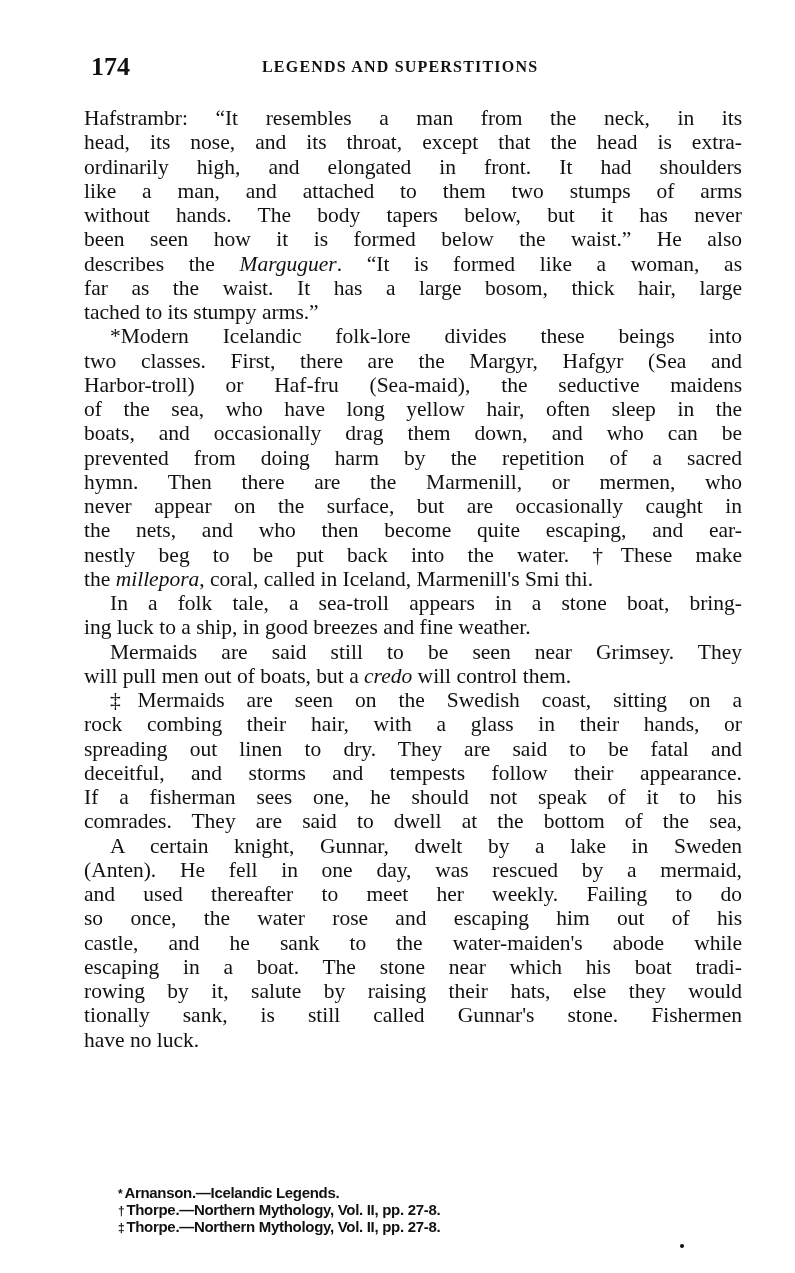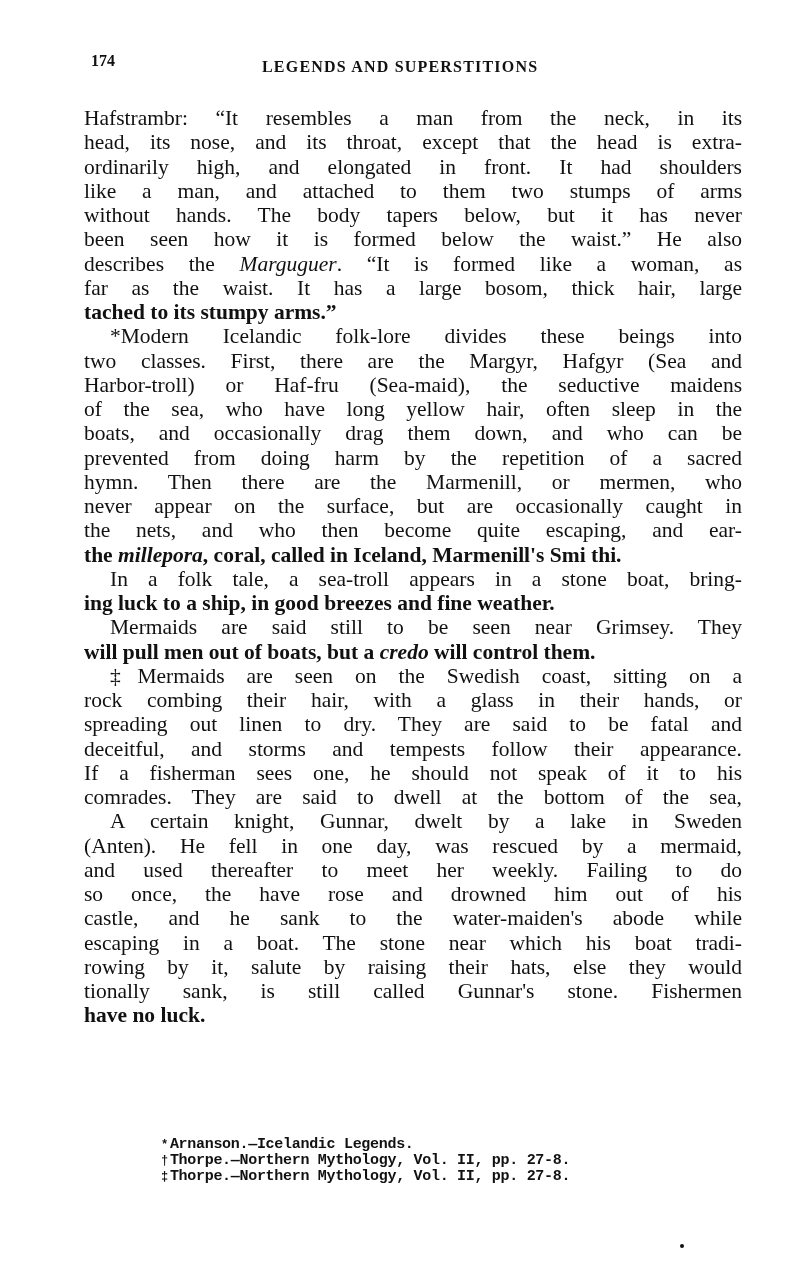--- a/index.html
+++ b/index.html
@@ -3,43 +3,42 @@
 <meta charset="utf-8">
 <style>
   html, body { margin: 0; padding: 0; background: #ffffff; }
   body {
     width: 795px; height: 1273px; position: relative; overflow: hidden;
     font-family: "Liberation Serif", "DejaVu Serif", serif;
     color: #111111;
   }
   .page-number {
     position: absolute; left: 91px; top: 52px;
-    font-size: 16px; font-weight: bold; letter-spacing: 0px;
+    font-size: 26px; font-weight: bold; letter-spacing: 0px;
   }
   .running-head {
     position: absolute; left: 262px; top: 58px;
     font-size: 16px; font-weight: bold; letter-spacing: 1.2px;
   }
   .body-text {
     position: absolute; left: 84px; top: 106px; width: 658px;
   }
   .line {
     display: block; height: 24.25px; line-height: 24.25px;
     font-size: 21.5px; white-space: nowrap;
     text-align: justify; text-align-last: justify;
   }
-  .line.last { text-align-last: left; font-weight: bold; }
+  .line.last { text-align-last: left; }
   .line.indent { padding-left: 26px; }
   .line i { font-style: italic; }
   .footnotes {
-    position: absolute; left: 118px; top: 1137px;
+    position: absolute; left: 118px; top: 1185px;
     font-size: 15px; font-weight: bold; line-height: 15px;
-    font-family: Liberation Mono, monospace;
+    font-family: Liberation Sans, sans-serif;
     letter-spacing: -0.3px;
-    margin-left: 43px;
   }
   .footnote { display: block; white-space: nowrap; }
   .fn-mark { font-size: 12px; margin-right: 2px; }
   .stray-dot {
     position: absolute; left: 680px; top: 1244px;
     width: 4px; height: 4px; background: #111; border-radius: 50%;
   }
 </style>
 </head>
 <body>
@@ -60,35 +59,36 @@
       <span class="line last"><span>tached to its stumpy arms.”</span></span>
       <span class="line indent"><span>*Modern Icelandic folk-lore divides these beings into</span></span>
       <span class="line"><span>two classes.  First, there are the Margyr, Hafgyr (Sea and</span></span>
       <span class="line"><span>Harbor-troll) or Haf-fru (Sea-maid), the seductive maidens</span></span>
       <span class="line"><span>of the sea, who have long yellow hair, often sleep in the</span></span>
       <span class="line"><span>boats, and occasionally drag them down, and who can be</span></span>
       <span class="line"><span>prevented from doing harm by the repetition of a sacred</span></span>
       <span class="line"><span>hymn.  Then there are the Marmenill, or mermen, who</span></span>
       <span class="line"><span>never appear on the surface, but are occasionally caught in</span></span>
       <span class="line"><span>the nets, and who then become quite escaping, and ear-</span></span>
+      <span class="line"><span>nestly beg to be put back into the water.  †These make</span></span>
       <span class="line last"><span>the </span><i>millepora</i><span>, coral, called in Iceland, Marmenill's Smi thi.</span></span>
       <span class="line indent"><span>In a folk tale, a sea-troll appears in a stone boat, bring-</span></span>
       <span class="line last"><span>ing luck to a ship, in good breezes and fine weather.</span></span>
       <span class="line indent"><span>Mermaids are said still to be seen near Grimsey.  They</span></span>
       <span class="line last"><span>will pull men out of boats, but a </span><i>credo</i><span> will control them.</span></span>
       <span class="line indent"><span>‡Mermaids are seen on the Swedish coast, sitting on a</span></span>
       <span class="line"><span>rock combing their hair, with a glass in their hands, or</span></span>
       <span class="line"><span>spreading out linen to dry.  They are said to be fatal and</span></span>
       <span class="line"><span>deceitful, and storms and tempests follow their appearance.</span></span>
       <span class="line"><span>If a fisherman sees one, he should not speak of it to his</span></span>
       <span class="line"><span>comrades.  They are said to dwell at the bottom of the sea,</span></span>
       <span class="line indent"><span>A certain knight, Gunnar, dwelt by a lake in Sweden</span></span>
       <span class="line"><span>(Anten).  He fell in one day, was rescued by a mermaid,</span></span>
       <span class="line"><span>and used thereafter to meet her weekly.  Failing to do</span></span>
-      <span class="line"><span>so once, the have rose and drowned him out of his</span></span>
+      <span class="line"><span>so once, the water rose and escaping him out of his</span></span>
       <span class="line"><span>castle, and he sank to the water-maiden's abode while</span></span>
       <span class="line"><span>escaping in a boat.  The stone near which his boat tradi-</span></span>
       <span class="line"><span>rowing by it, salute by raising their hats, else they would</span></span>
       <span class="line"><span>tionally sank, is still called Gunnar's stone.  Fishermen</span></span>
       <span class="line last"><span>have no luck.</span></span>
     </div>
 
   <div class="footnotes" id="footnotes">
       <span class="footnote"><span class="fn-mark">*</span><span>Arnanson.—Icelandic Legends.</span></span>
       <span class="footnote"><span class="fn-mark">†</span><span>Thorpe.—Northern Mythology, Vol. II, pp. 27-8.</span></span>

